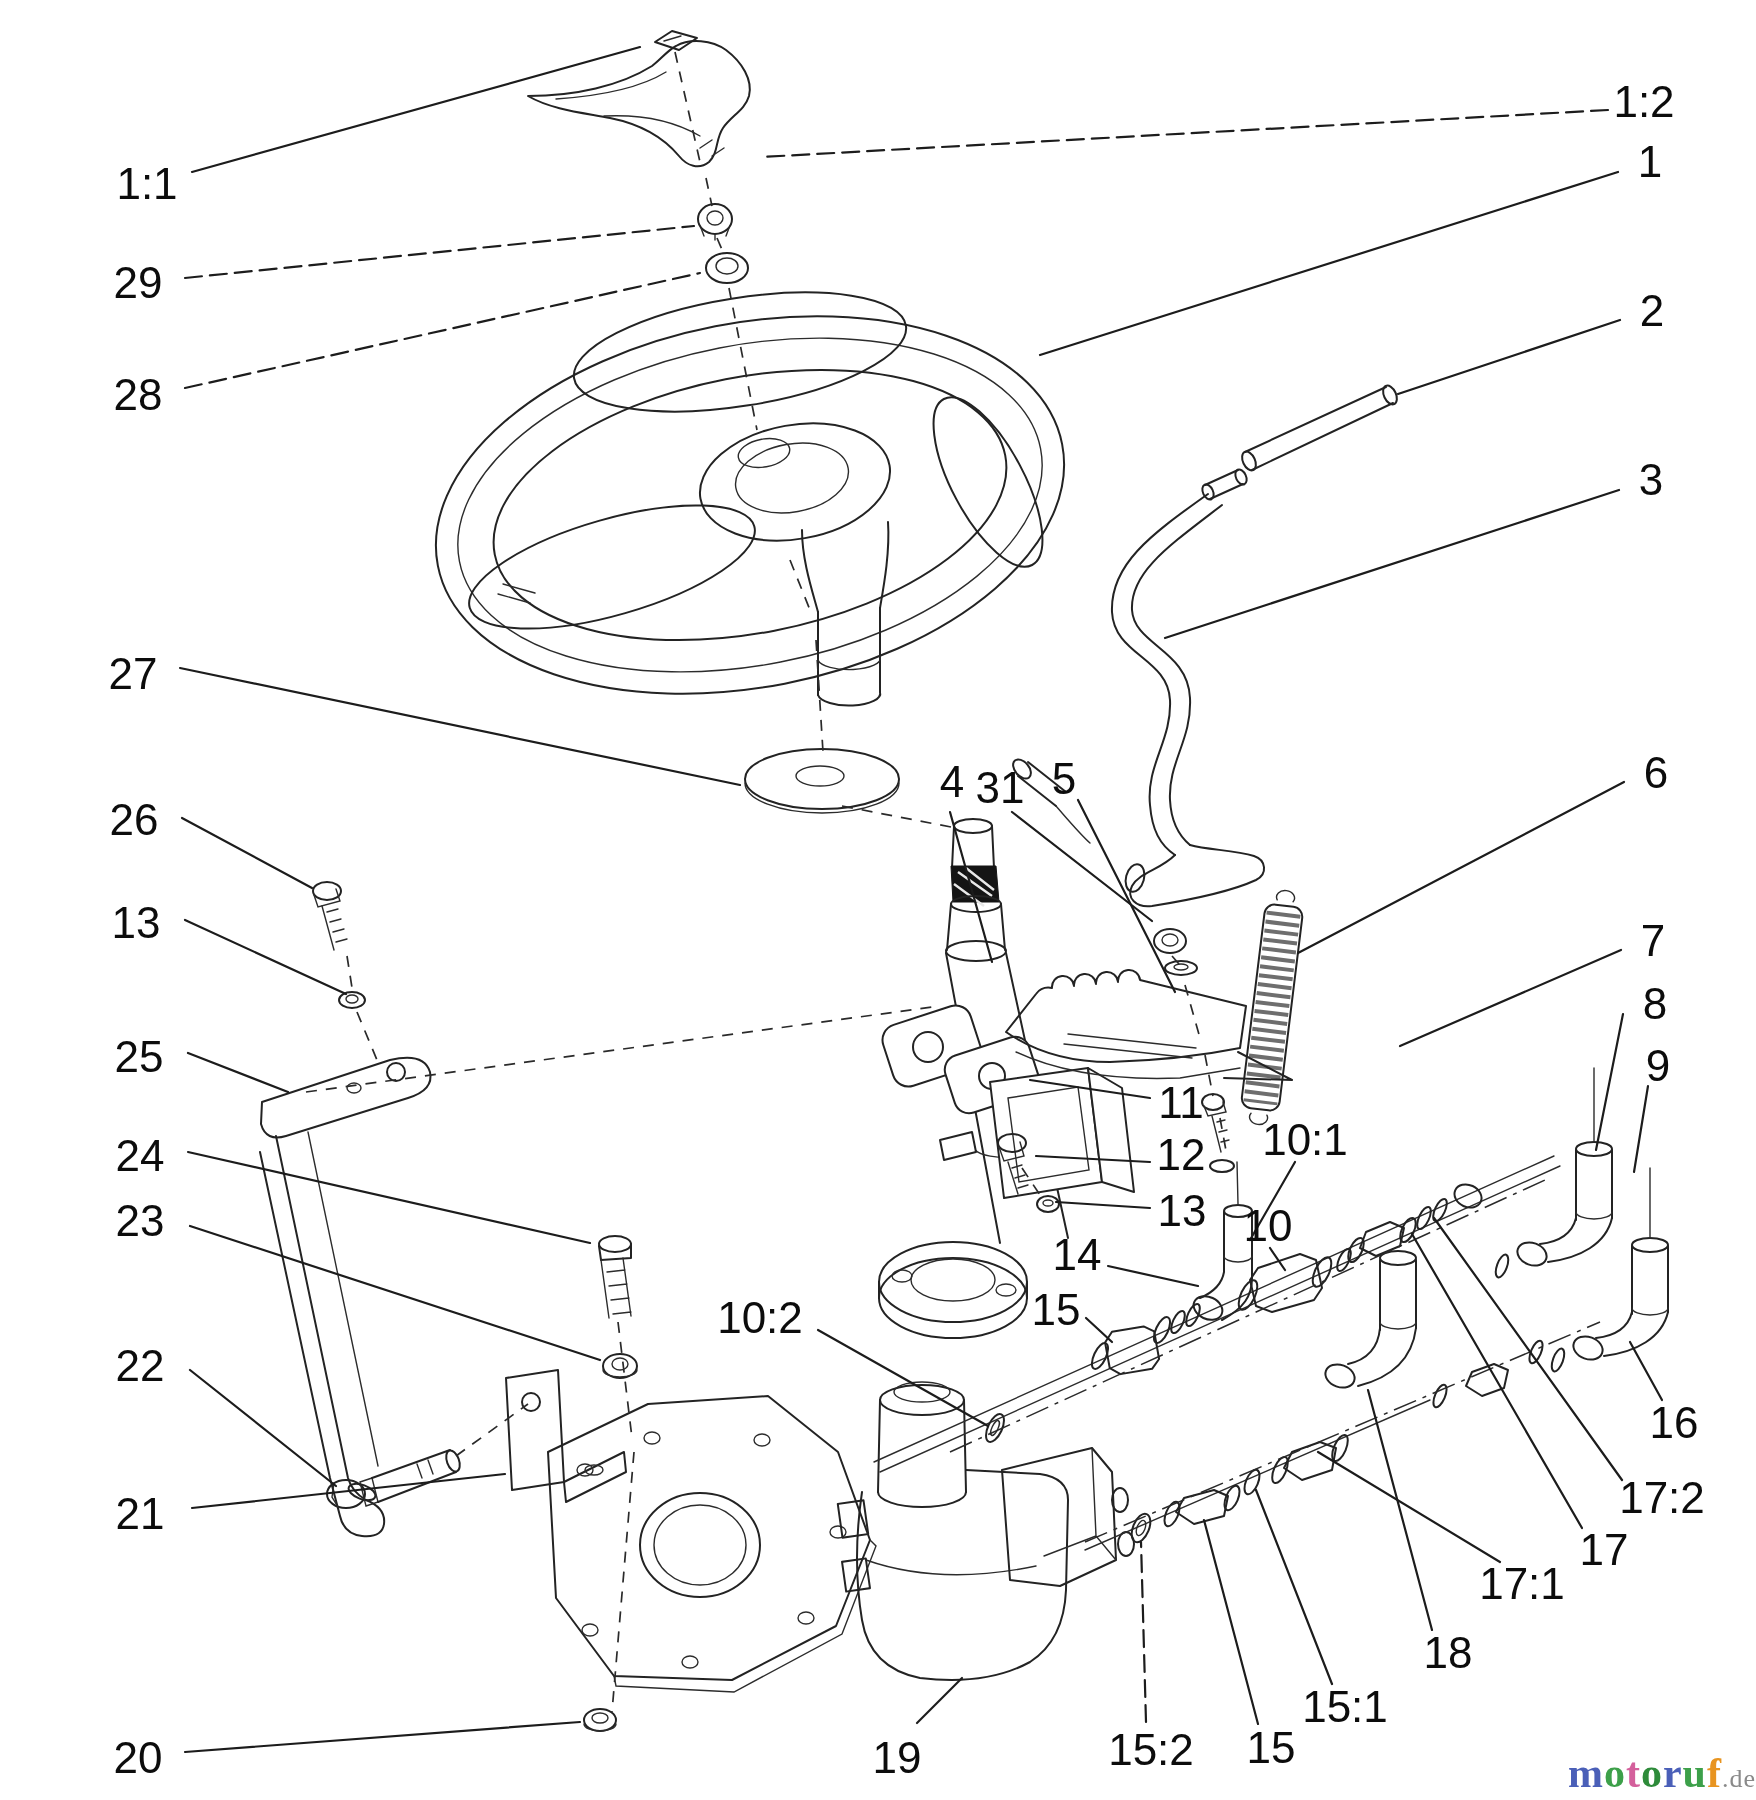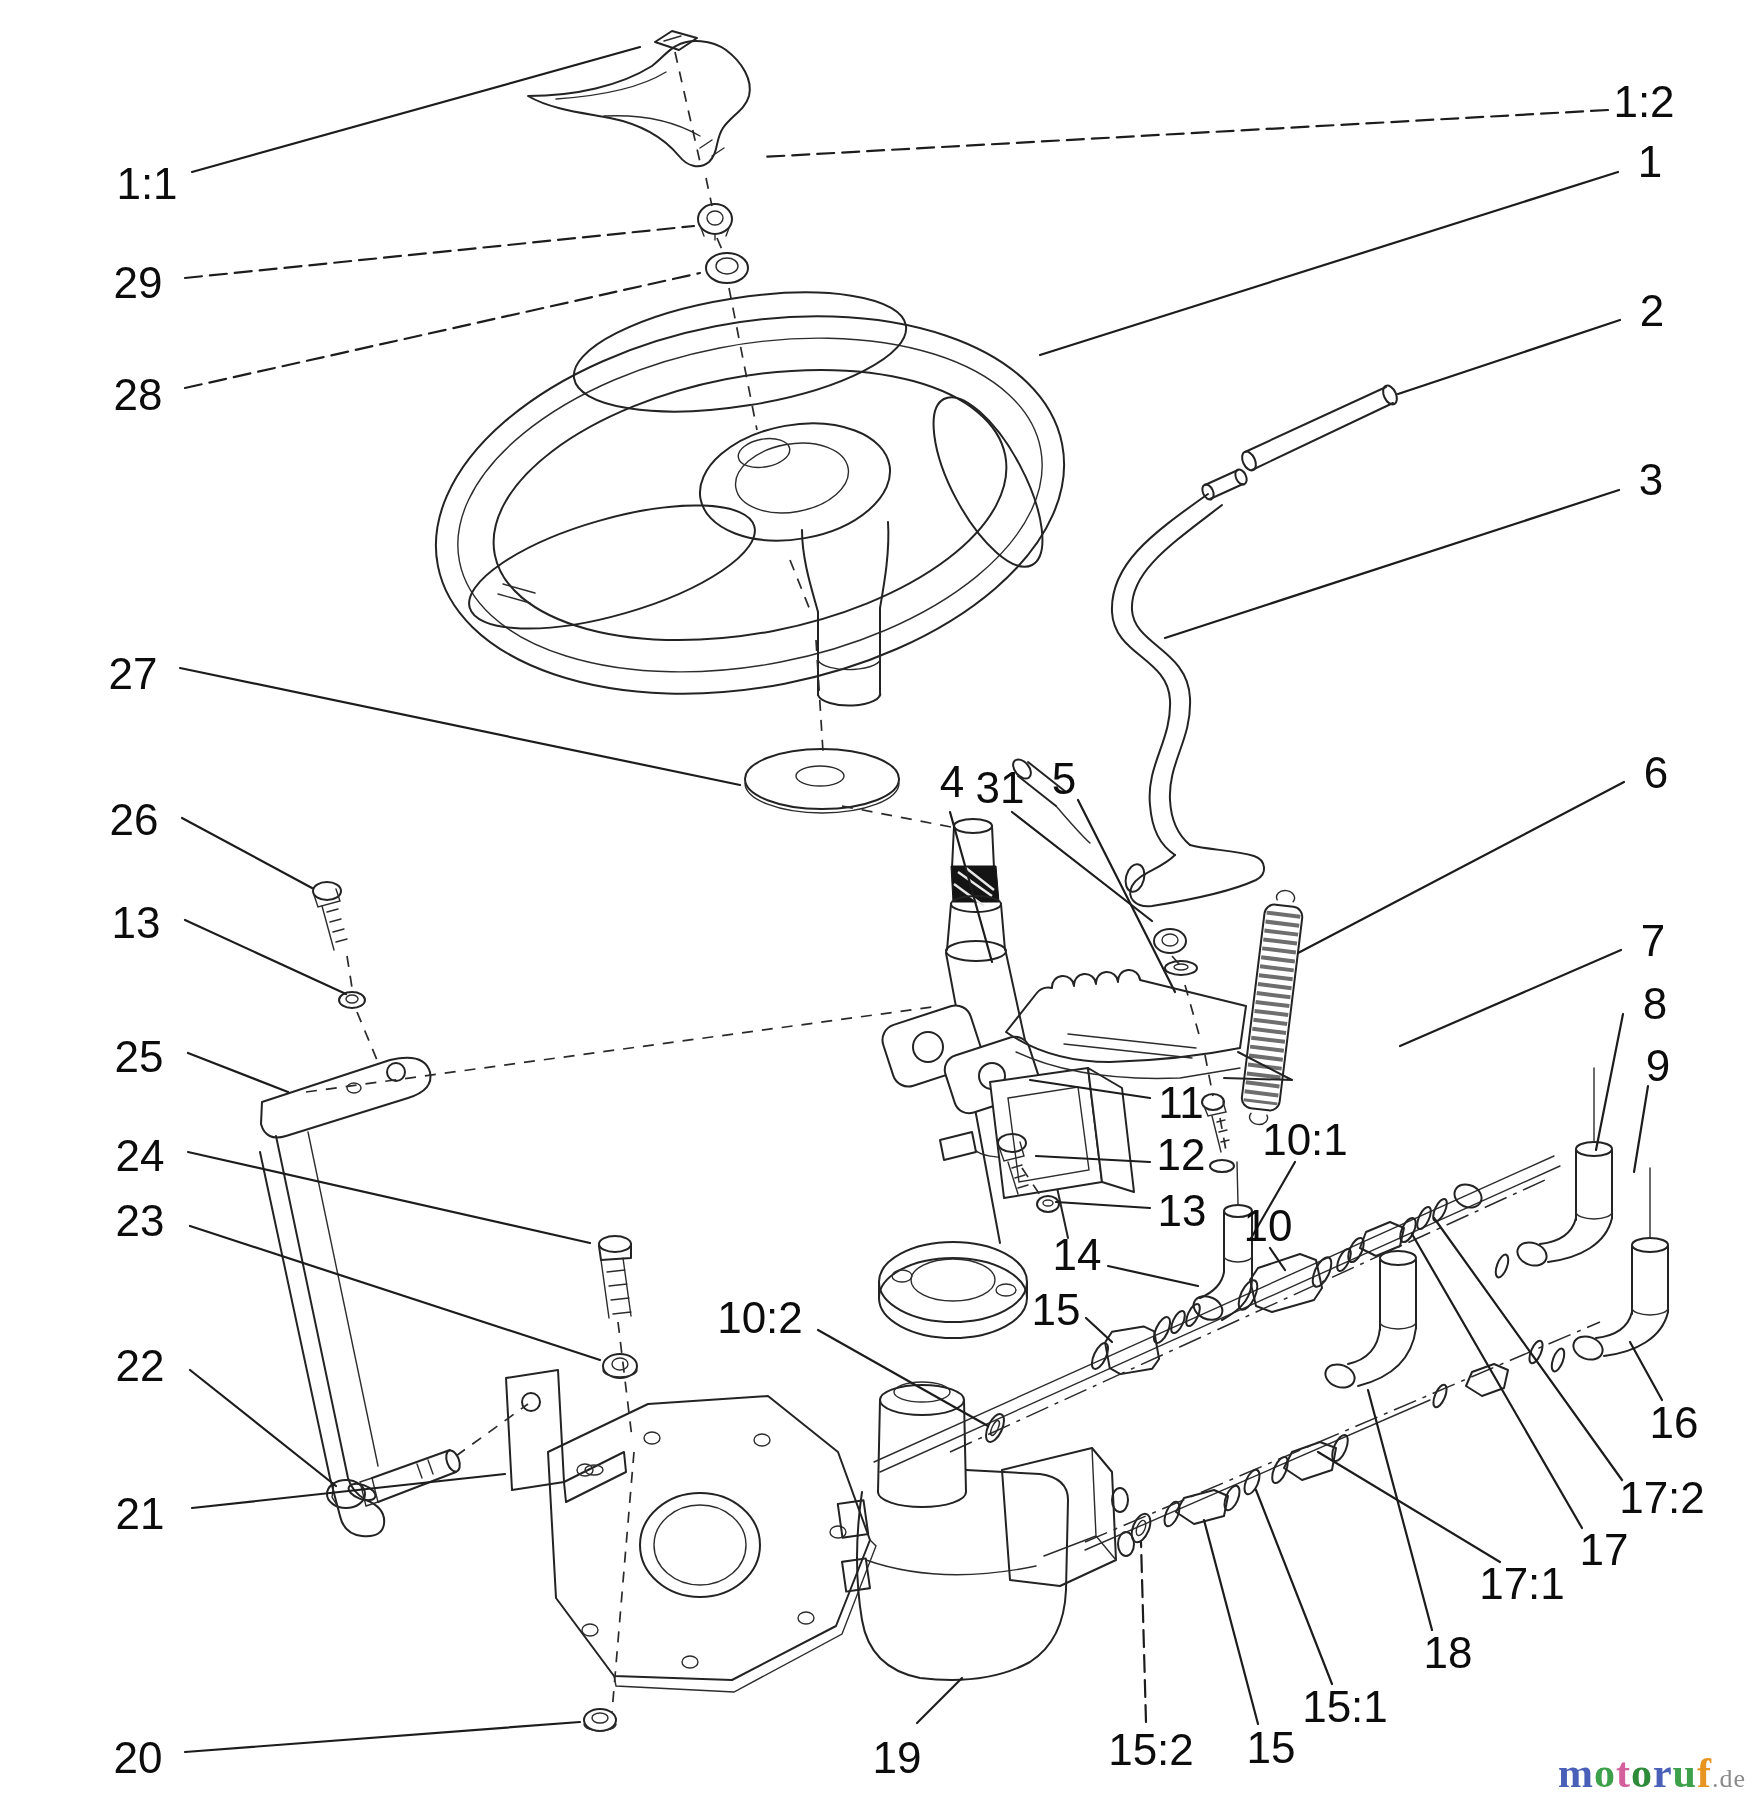--- a/index.html
+++ b/index.html
@@ -9,21 +9,21 @@
   .part{fill:none;stroke:#232323;stroke-width:2;stroke-linecap:round;stroke-linejoin:round;}
   .part-thin{fill:none;stroke:#2c2c2c;stroke-width:1.4;stroke-linecap:round;}
   .part-fill{fill:#ffffff;stroke:#232323;stroke-width:2;stroke-linejoin:round;}
   .part-dark{fill:#141414;stroke:#141414;}
   .leader{stroke:#1c1c1c;stroke-width:2.2;fill:none;stroke-linecap:round;}
   .leader.dashed{stroke-dasharray:17 8;}
   .axis{stroke:#2a2a2a;stroke-width:1.7;fill:none;stroke-dasharray:11 9;}
   .axisdot{stroke:#2a2a2a;stroke-width:1.5;fill:none;stroke-dasharray:24 7 4 7;}
   .part-label{font-family:"Liberation Sans", sans-serif;font-size:44px;fill:#0c0c0c;}
   .coil{stroke:#6e6e6e;stroke-width:34;stroke-dasharray:4 5;fill:none;}
-  .wm{position:absolute;right:10px;bottom:6px;font-family:"Liberation Serif", serif;
+  .wm{position:absolute;right:0;bottom:6px;font-family:"Liberation Serif", serif;
       font-size:42px;font-weight:700;letter-spacing:1px;line-height:1;}
   .wm .suffix{font-size:26px;font-weight:400;}
 </style>
 </head>
 <body>
 
 <div class="stage">
 <svg width="1756" height="1800" viewBox="0 0 1756 1800">
 
   <g>

